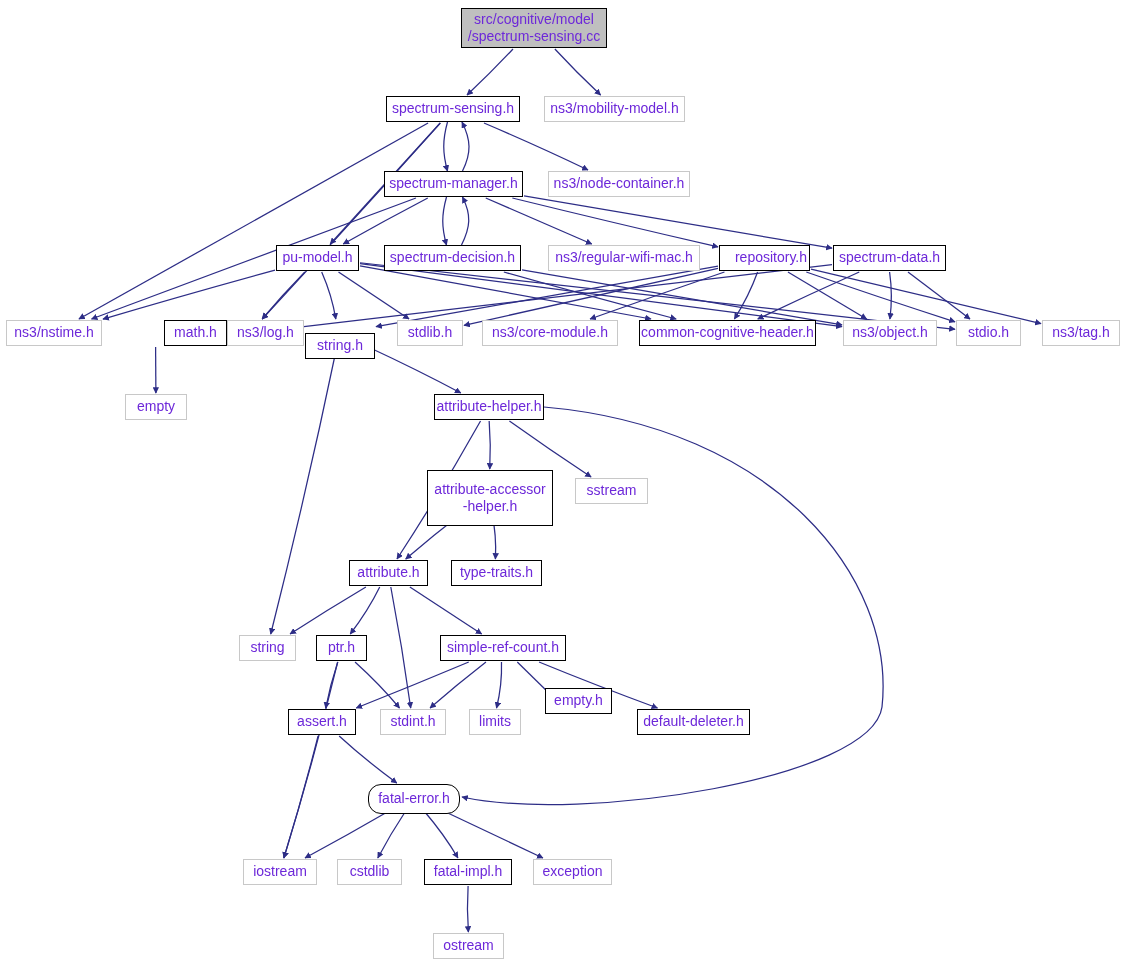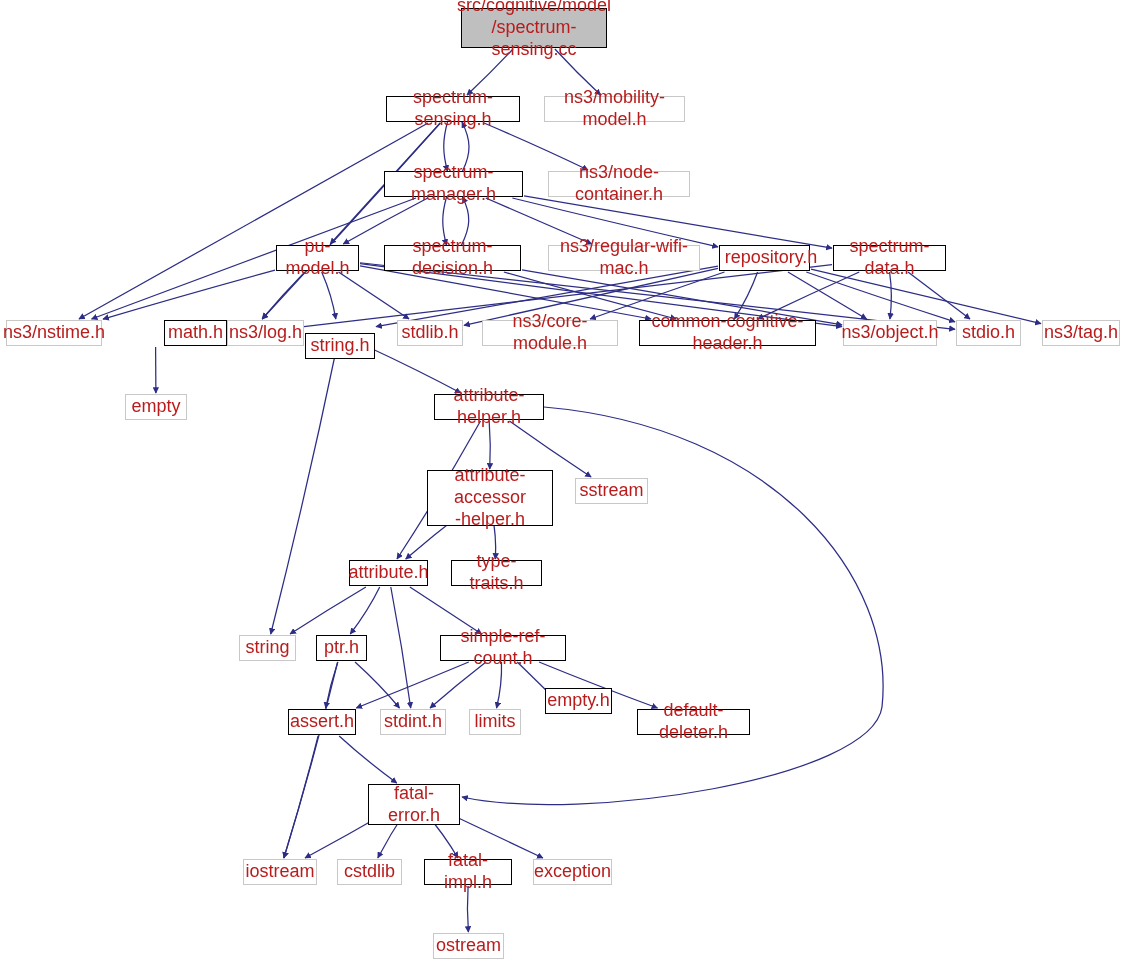--- a/index.html
+++ b/index.html
@@ -22,23 +22,23 @@
     width: 1124px;
     height: 965px;
   }
   .node {
     position: absolute;
     box-sizing: border-box;
     display: flex;
     align-items: center;
     justify-content: center;
     text-align: center;
-    font-size: 18px;
+    font-size: 14px;
     line-height: 1.22;
-    color: #b91c1c;
+    color: #6d28d9;
     background: #ffffff;
     white-space: pre-line;
     z-index: 5;
   }
   .node.solid   { border: 1.4px solid #000000; }
   .node.faded   { border: 1.1px solid #c8c8c8; }
   .node.root    { border: 1.4px solid #000000; background: #bfbfbf; }
 </style>
 </head>
 <body>
@@ -146,20 +146,20 @@
       <div class="node solid" style="left: 349px; top: 560px; width: 79px; height: 26px;">attribute.h</div>
       <div class="node solid" style="left: 451px; top: 560px; width: 91px; height: 26px;">type-traits.h</div>
       <div class="node faded" style="left: 239px; top: 635px; width: 57px; height: 26px;">string</div>
       <div class="node solid" style="left: 316px; top: 635px; width: 51px; height: 26px;">ptr.h</div>
       <div class="node solid" style="left: 440px; top: 635px; width: 126px; height: 26px;">simple-ref-count.h</div>
       <div class="node solid" style="left: 288px; top: 709px; width: 68px; height: 26px;">assert.h</div>
       <div class="node faded" style="left: 380px; top: 709px; width: 66px; height: 26px;">stdint.h</div>
       <div class="node faded" style="left: 469px; top: 709px; width: 52px; height: 26px;">limits</div>
       <div class="node solid" style="left: 545px; top: 688px; width: 67px; height: 26px;">empty.h</div>
       <div class="node solid" style="left: 637px; top: 709px; width: 113px; height: 26px;">default-deleter.h</div>
-      <div class="node solid" style="left: 368px; top: 784px; width: 92px; height: 41px;">fatal-error.h</div>
+      <div class="node solid" style="left: 368px; top: 784px; width: 92px; height: 30px; border-radius: 13px;">fatal-error.h</div>
       <div class="node faded" style="left: 243px; top: 859px; width: 74px; height: 26px;">iostream</div>
       <div class="node faded" style="left: 337px; top: 859px; width: 65px; height: 26px;">cstdlib</div>
       <div class="node solid" style="left: 424px; top: 859px; width: 88px; height: 26px;">fatal-impl.h</div>
       <div class="node faded" style="left: 533px; top: 859px; width: 79px; height: 26px;">exception</div>
       <div class="node faded" style="left: 433px; top: 933px; width: 71px; height: 26px;">ostream</div>
     </div>
 </div>
 
 </body></html>

